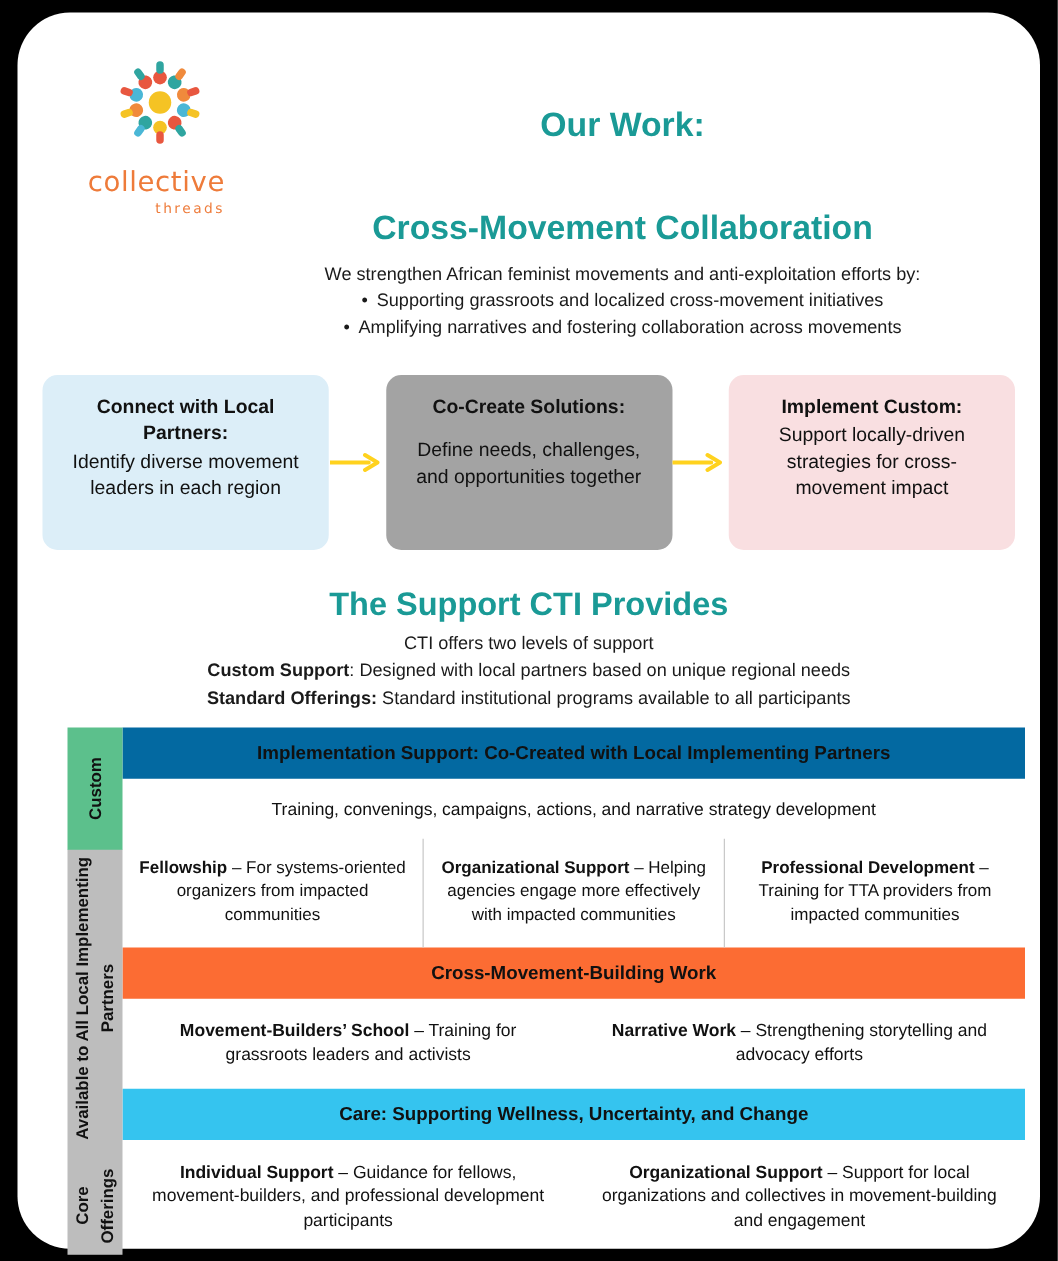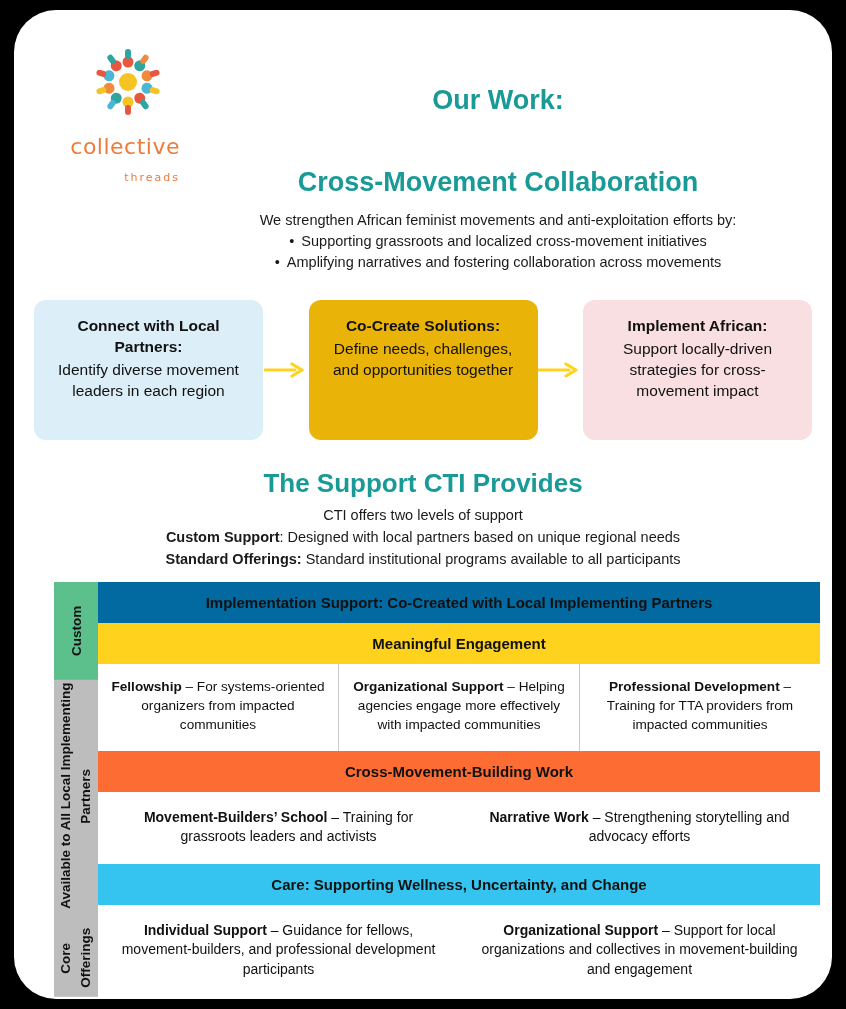--- a/index.html
+++ b/index.html
@@ -45,21 +45,21 @@
     margin-top: 4px;
     font-size: 22px;
     color: #ee7b3a;
     letter-spacing: .5px;
     font-family: "DejaVu Sans", sans-serif;
   }
   .logo-sub {
     font-size: 11px;
     color: #ee7b3a;
     letter-spacing: 2px;
-    margin-top: 12px;
+    margin-top: 1px;
     font-family: "DejaVu Sans", sans-serif;
   }
   .header-text {
     flex: 1;
     padding-left: 10px;
     padding-top: 8px;
   }
   .title-1, .title-2 {
     text-align: center;
     color: #1a9a96;
@@ -108,21 +108,21 @@
     text-align: center;
     font-size: 15.5px;
     line-height: 1.35;
     color: #111;
     display: flex;
     flex-direction: column;
     justify-content: flex-start;
   }
   .flow-box b { display: block; margin-bottom: 2px; }
   .flow-1 { background: #dceef8; }
-  .flow-2 { background: #eab308; }
+  .flow-2 { background: #a3a3a3; gap: 12px; }
   .flow-3 { background: #f9dfe1; }
   .arrow {
     width: 48px;
     display: flex;
     align-items: center;
     justify-content: center;
   }
   .arrow svg { display: block; }
 
   
@@ -293,21 +293,21 @@
     <div class="flow-box flow-2">
       <b>Co-Create Solutions:</b>
       <span>Define needs, challenges, and opportunities together</span>
     </div>
     <div class="arrow">
       <svg width="44" height="18" viewBox="0 0 44 18">
           <path d="M0 9 H31 M28 3 L38 9 L28 15" fill="none" stroke="#ffd21e" stroke-width="3.2" stroke-linecap="round" stroke-linejoin="round"></path>
         </svg>
     </div>
     <div class="flow-box flow-3">
-      <b>Implement African:</b>
+      <b>Implement Custom:</b>
       <span>Support locally-driven strategies for cross-movement impact</span>
     </div>
   </div>
 
   <div class="support-title">The Support CTI Provides</div>
   <div class="support-sub">
     <span class="ln">CTI offers two levels of support</span>
     <span class="ln"><b>Custom Support</b><span>: Designed with local partners based on unique regional needs</span></span>
     <span class="ln"><b>Standard Offerings:</b><span> Standard institutional programs available to all participants</span></span>
   </div>
@@ -316,22 +316,22 @@
     <div class="side-labels">
       <div class="side-custom">Custom</div>
       <div class="side-core">
         <span>Core Offerings</span>&nbsp;&nbsp;<span>Available to All Local Implementing Partners</span>
       </div>
     </div>
 
     <div class="rows">
 
       <div class="band band-green">Implementation Support: Co-Created with Local Implementing Partners</div>
-
-      <div class="band band-yellow">Meaningful Engagement</div>
+      <div class="desc-full">Training, convenings, campaigns, actions, and narrative strategy development</div>
+
       <div class="cols">
         <div class="col sep">
           <b>Fellowship</b><span> – For systems-oriented organizers from impacted communities</span>
         </div>
         <div class="col sep">
           <b>Organizational Support</b><span> – Helping agencies engage more effectively with impacted communities</span>
         </div>
         <div class="col">
           <b>Professional Development</b><span> – Training for TTA providers from impacted communities</span>
         </div>

